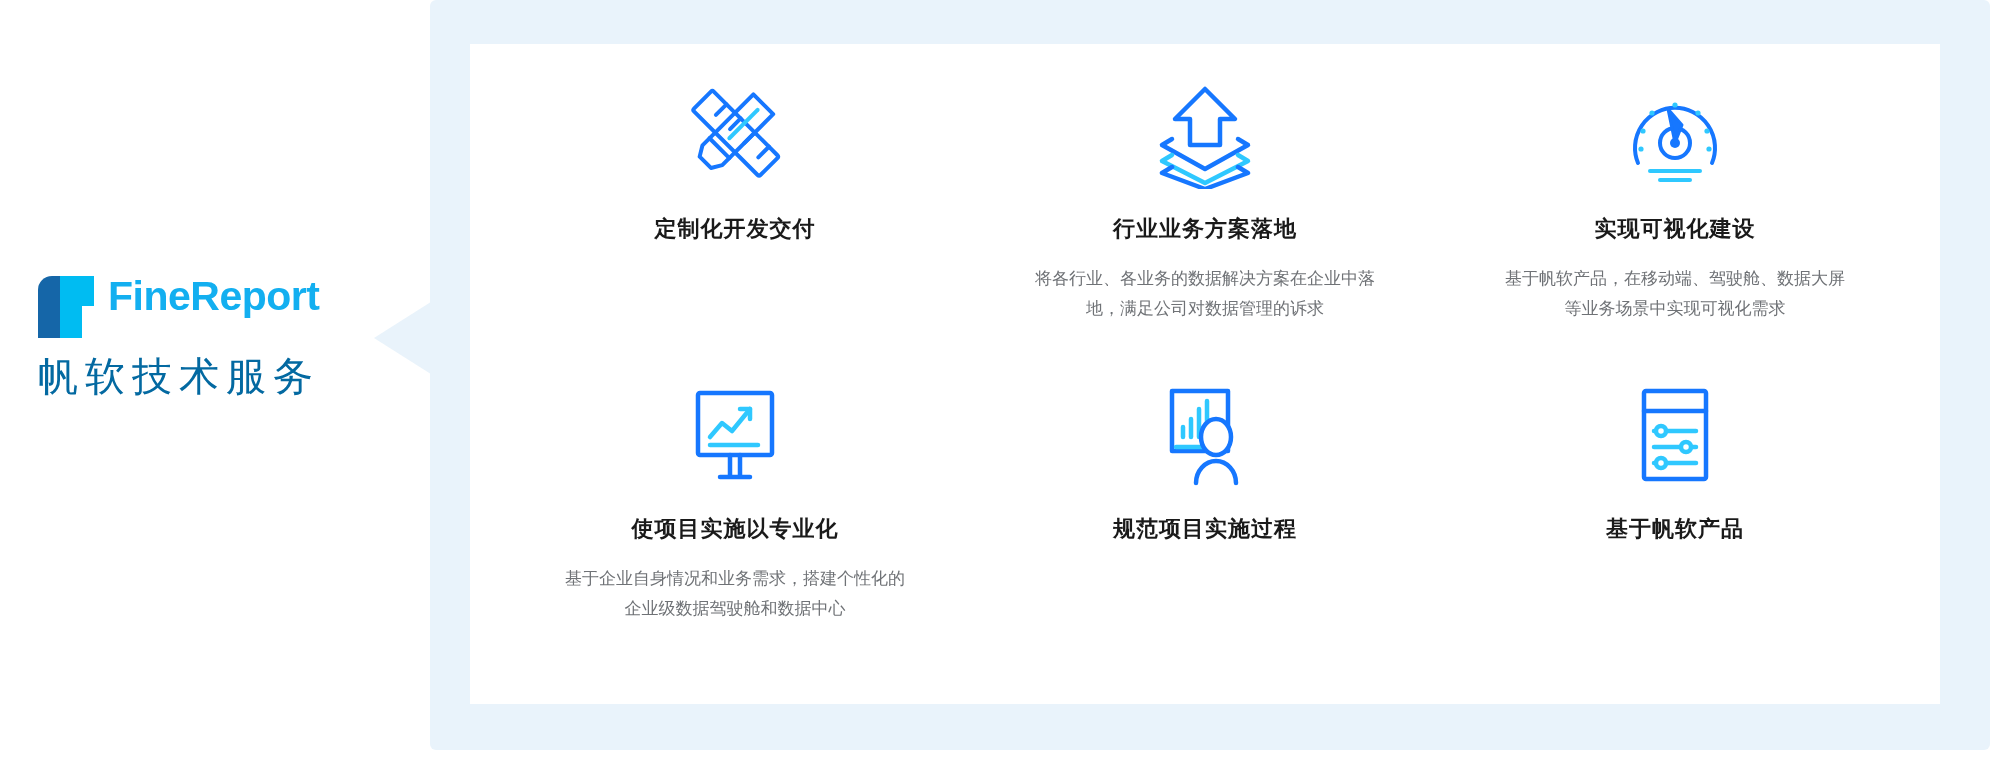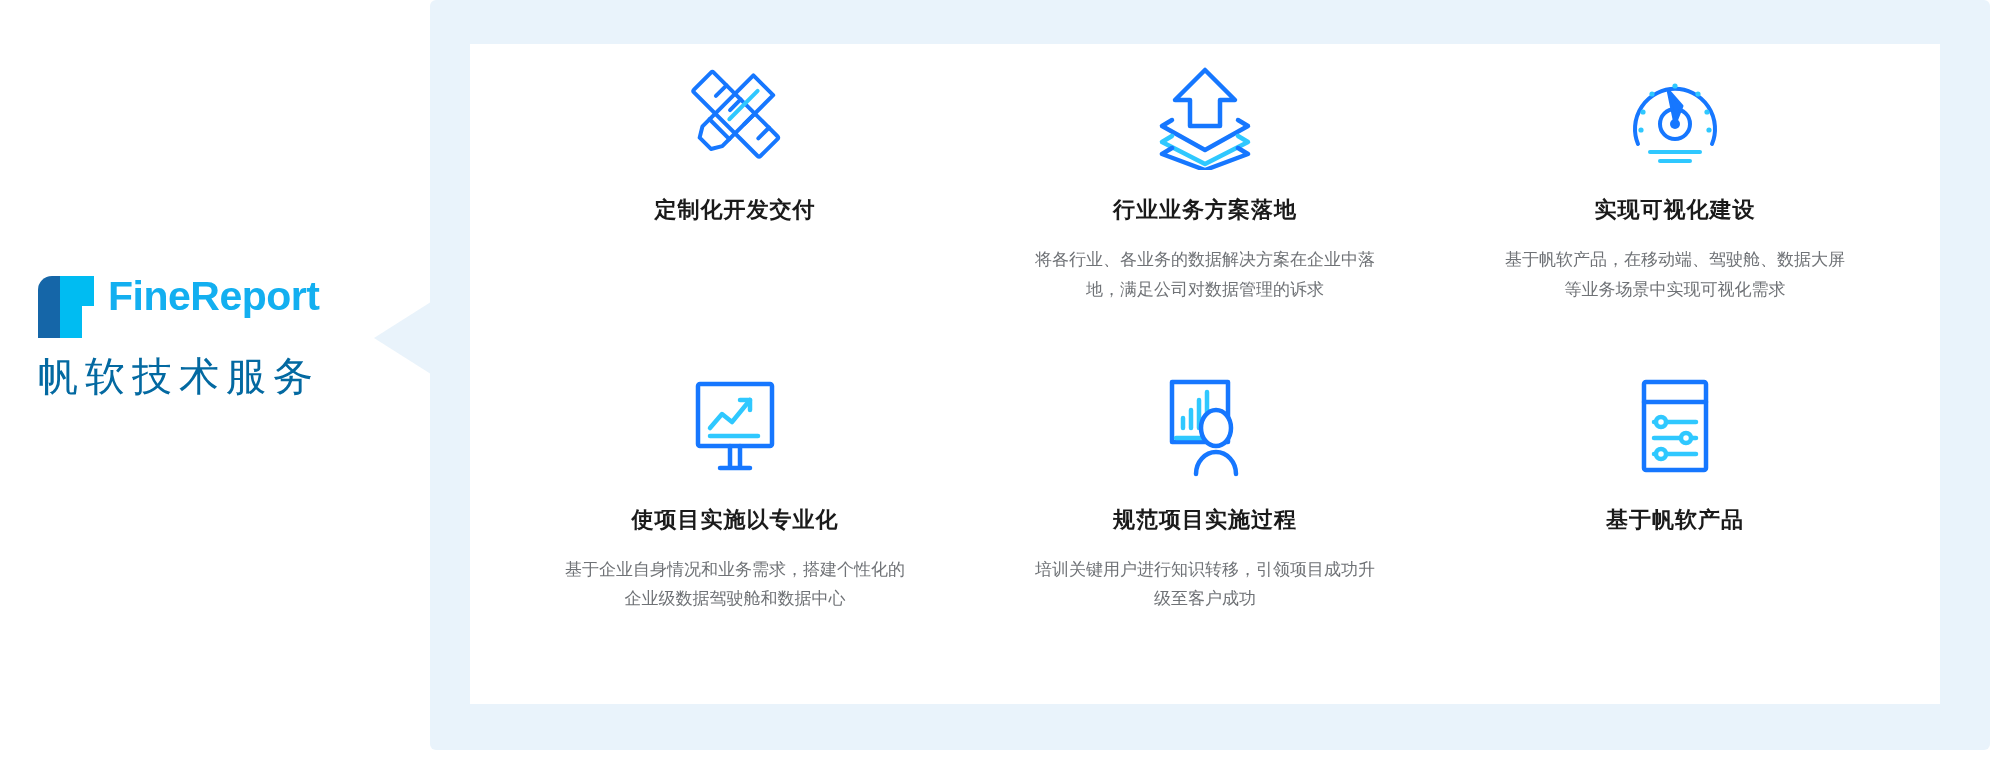--- a/index.html
+++ b/index.html
@@ -83,21 +83,21 @@
   .grid {
     position: absolute;
     left: 470px;
     top: 44px;
     width: 1470px;
     height: 660px;
     display: grid;
     grid-template-columns: repeat(3, 1fr);
     grid-template-rows: repeat(2, 1fr);
     box-sizing: border-box;
-    padding: 13px 30px 28px 30px;
+    padding: 32px 30px 28px 30px;
   }
   .feature {
     display: flex;
     flex-direction: column;
     align-items: center;
     justify-content: flex-start;
     padding: 0 24px;
     box-sizing: border-box;
   }
   .feature-icon {
@@ -227,21 +227,20 @@
         <line x1="33" y1="58" x2="33" y2="48" stroke="#2fc8ff"></line>
         <line x1="41" y1="58" x2="41" y2="40" stroke="#2fc8ff"></line>
         <line x1="49" y1="58" x2="49" y2="30" stroke="#2fc8ff"></line>
         <line x1="57" y1="58" x2="57" y2="22" stroke="#2fc8ff"></line>
         <line x1="26" y1="68" x2="58" y2="68" stroke="#2fc8ff"></line>
         <ellipse cx="66" cy="58" rx="15" ry="18" fill="#ffffff"></ellipse>
         <path d="M46 104 A20 22 0 0 1 86 104" fill="#ffffff"></path>
       </svg>
     </div>
     <div class="feature-title">规范项目实施过程</div>
-    <div class="feature-desc">培训关键用户进行知识转移，引领项目成功升级至客户成功</div>
   </div>
 
   <div class="feature">
     <div class="feature-icon">
       <svg width="110" height="110" viewBox="0 0 110 110" xmlns="http://www.w3.org/2000/svg" fill="none" stroke="#1677ff" stroke-width="4.5" stroke-linecap="round" stroke-linejoin="round">
         <rect x="24" y="12" width="62" height="88" rx="2"></rect>
         <line x1="24" y1="32" x2="86" y2="32"></line>
         <g stroke="#2fc8ff">
           <line x1="34" y1="52" x2="76" y2="52"></line>
           <circle cx="41" cy="52" r="5" fill="#ffffff"></circle>

